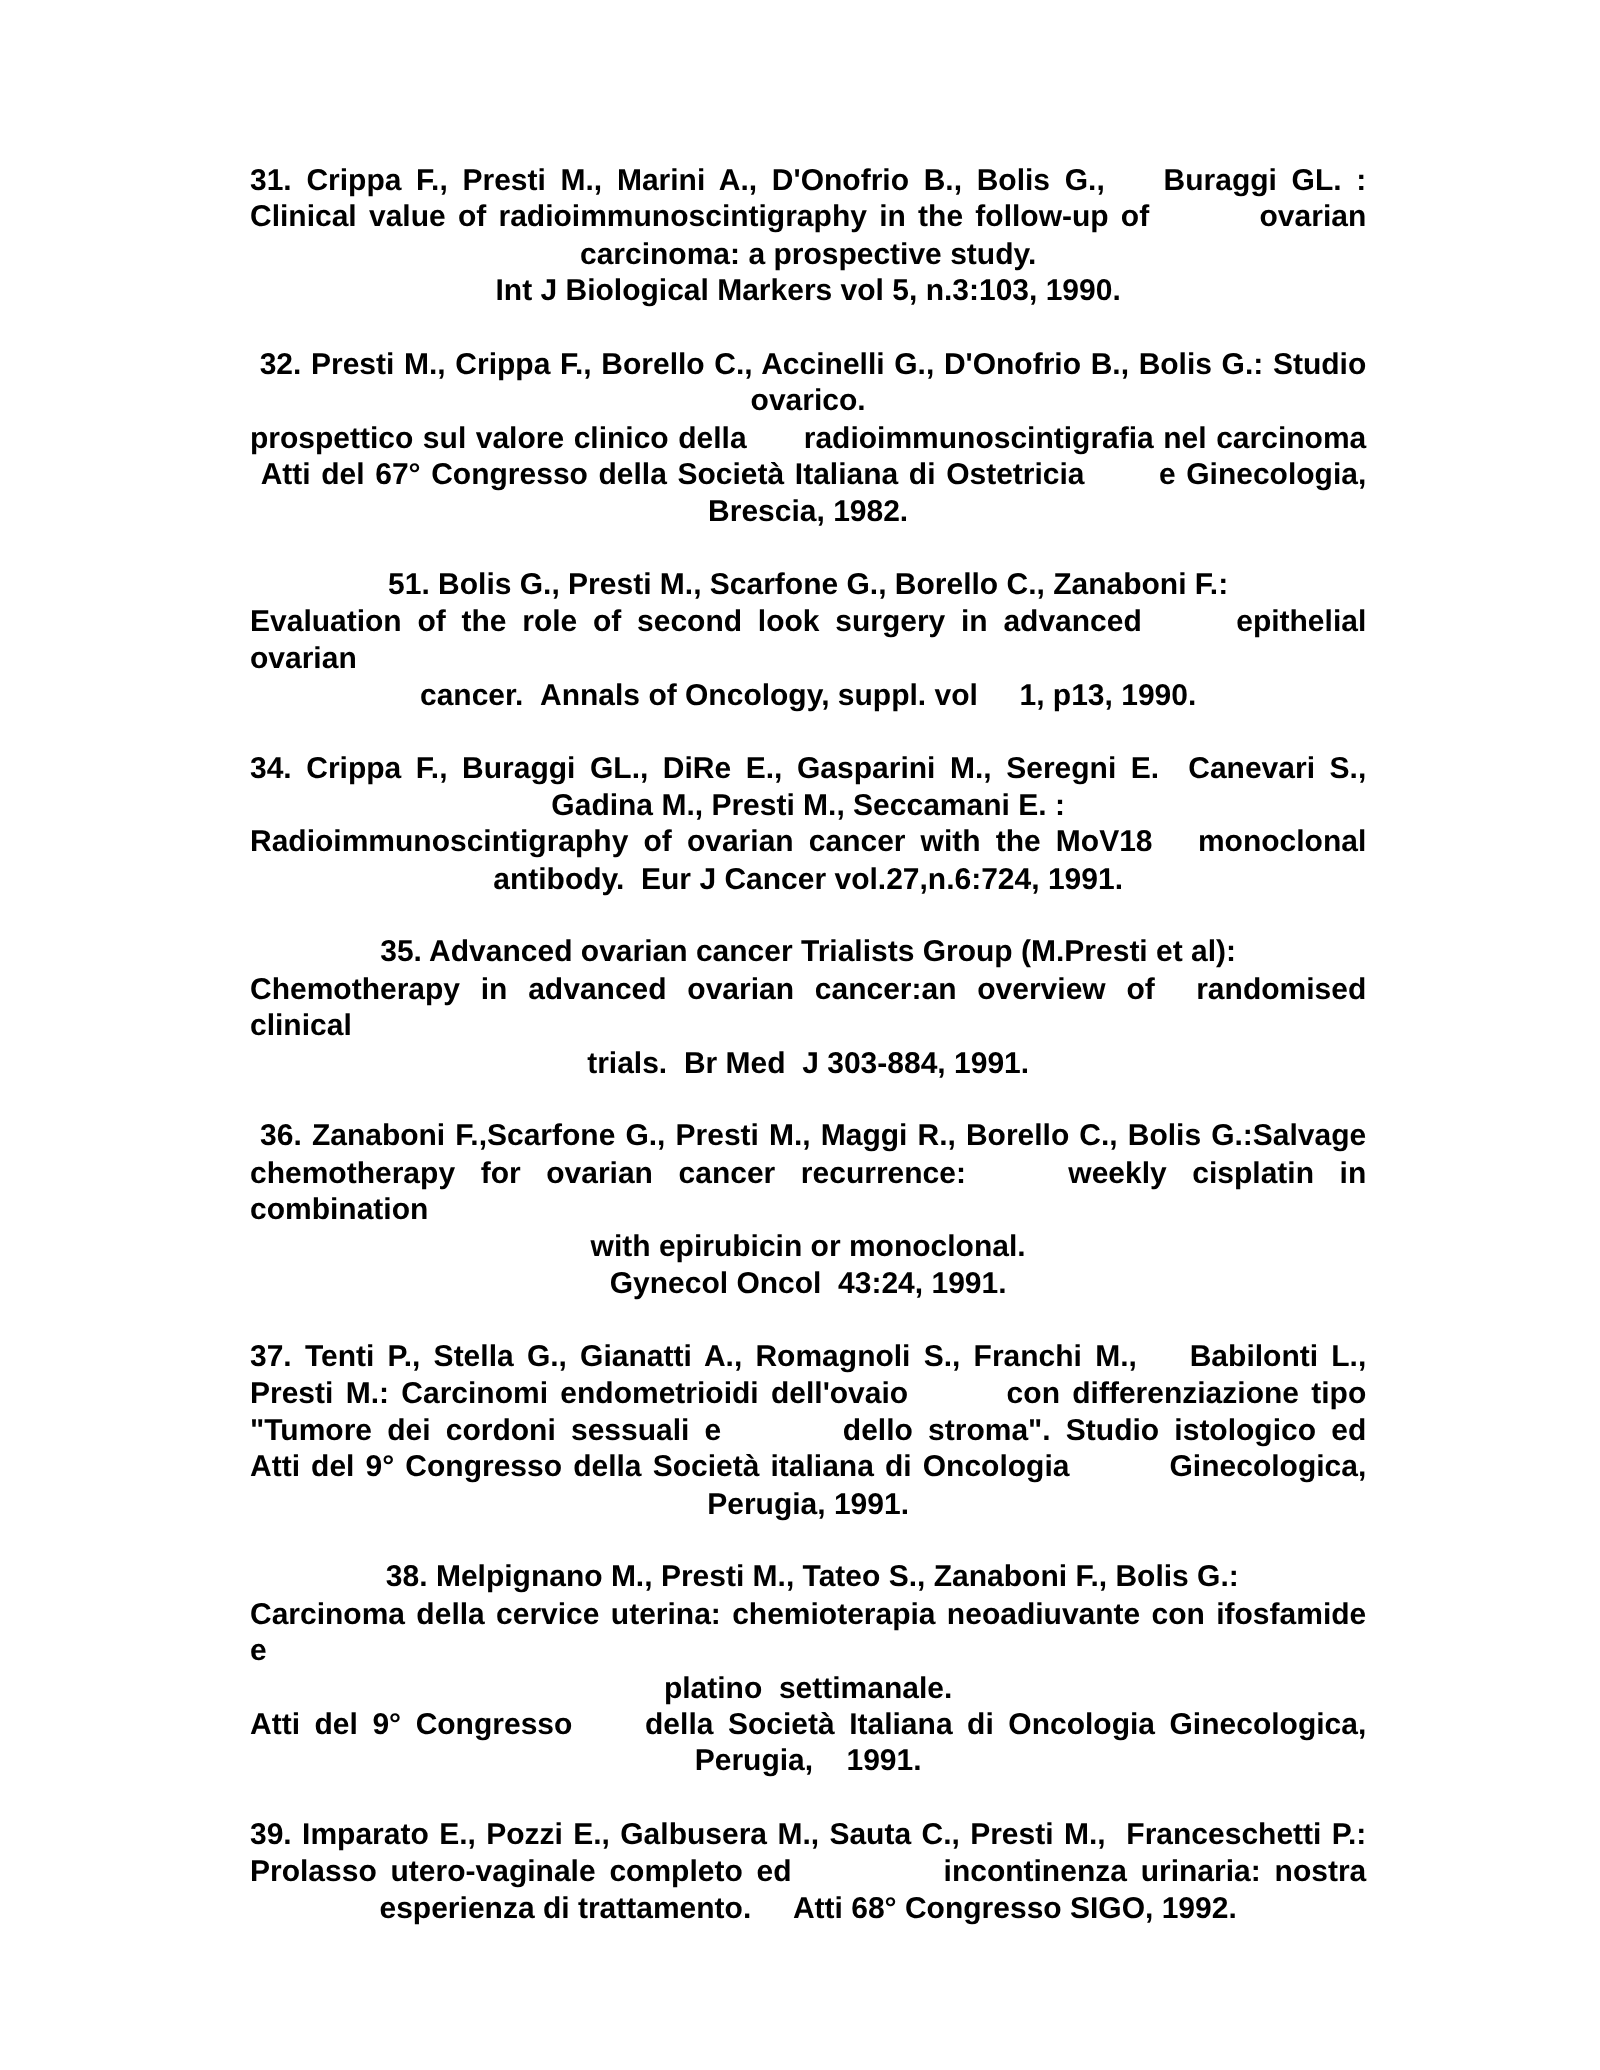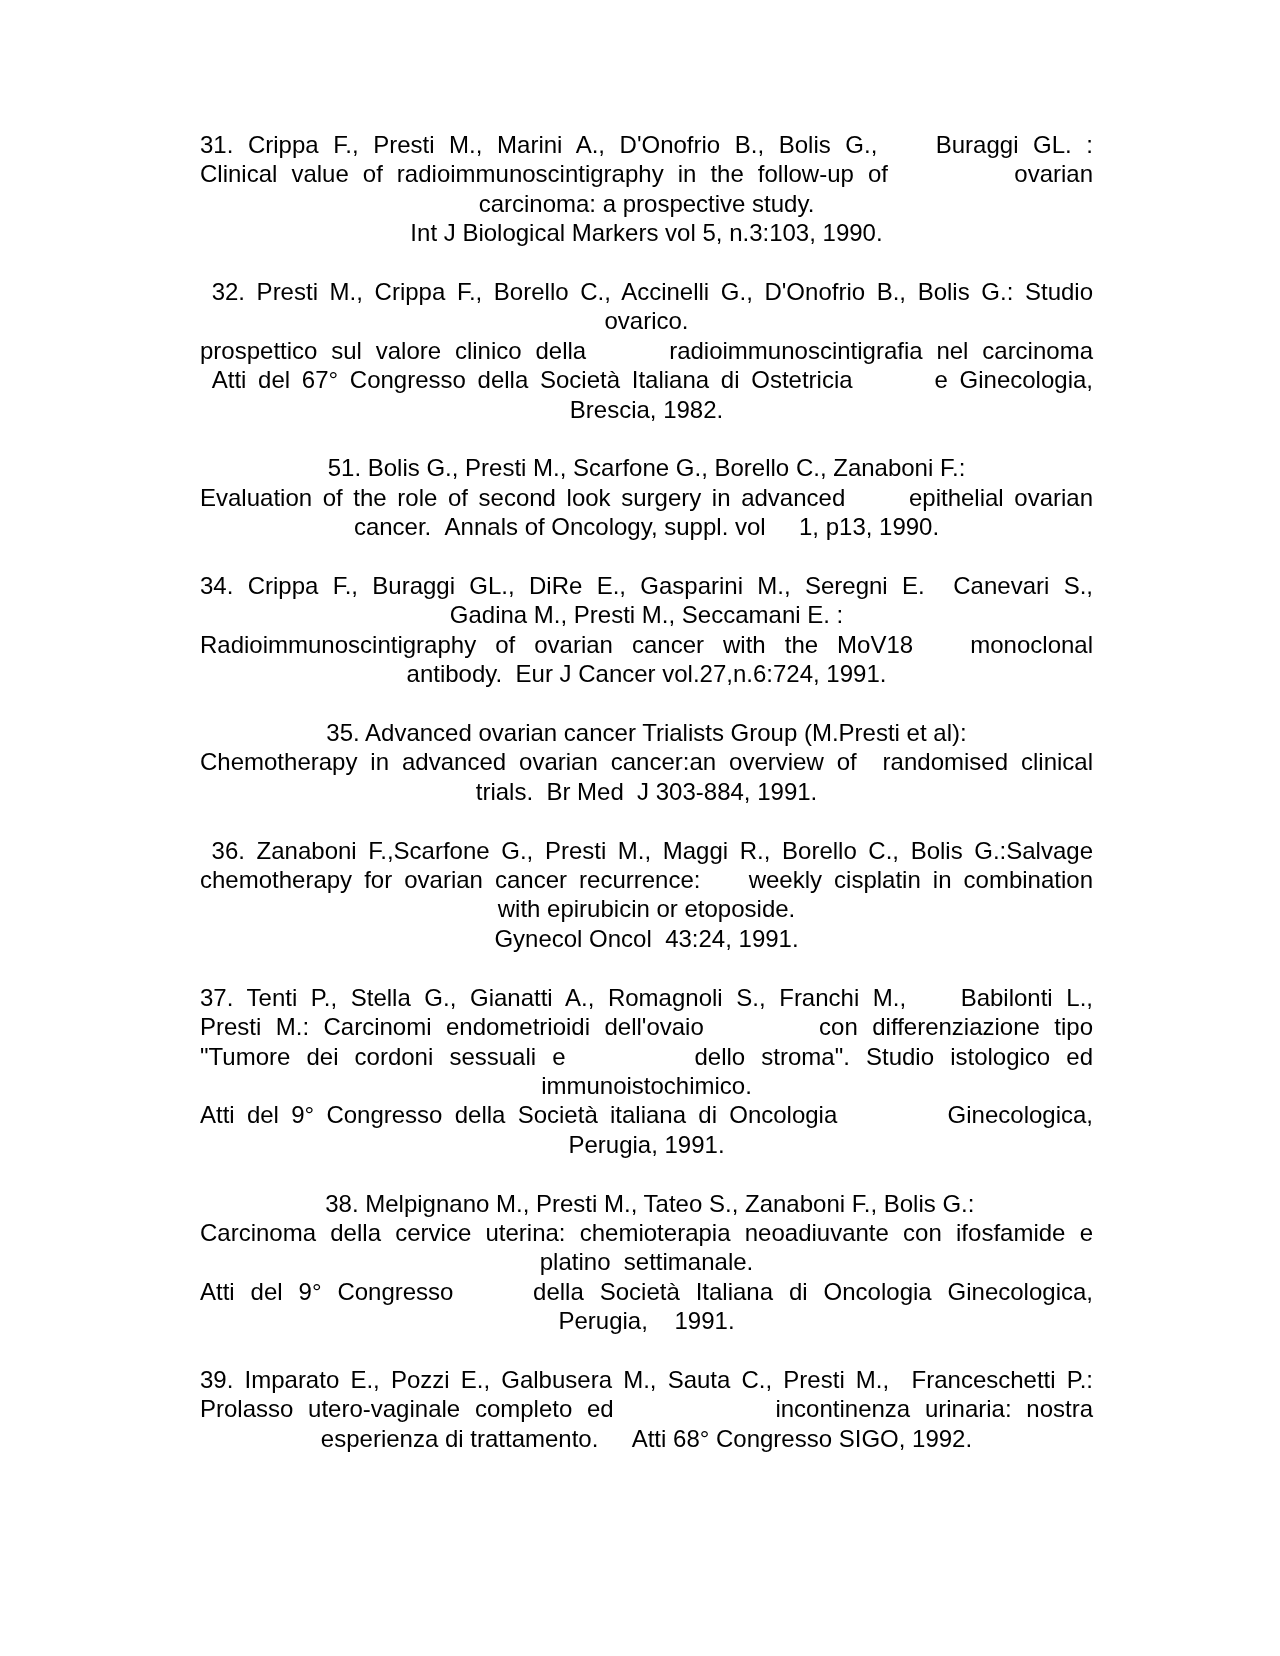--- a/index.html
+++ b/index.html
@@ -13,20 +13,21 @@
     font-family: "Liberation Sans", "DejaVu Sans", sans-serif;
     color: #000000;
     -webkit-font-smoothing: antialiased;
   }
   .page {
     box-sizing: border-box;
     width: 1280px;
     height: 1656px;
     padding: 130px 187px 0 200px;
     overflow: hidden;
+    font-weight: bold;
   }
   .references {
     width: 893px;
   }
   .entry {
     margin: 0 0 29.4px 0;
   }
   .line {
     font-size: 24px;
     line-height: 29.4px;
@@ -68,28 +69,27 @@
         <div class="line">antibody.&nbsp;&nbsp;Eur J Cancer vol.27,n.6:724, 1991.</div>
       </div>
       <div class="entry">
         <div class="line">35. Advanced ovarian cancer Trialists Group (M.Presti et al):</div>
         <div class="line j">Chemotherapy in advanced ovarian cancer:an overview of&nbsp;&nbsp;randomised clinical</div>
         <div class="line">trials.&nbsp;&nbsp;Br Med&nbsp;&nbsp;J 303-884, 1991.</div>
       </div>
       <div class="entry">
         <div class="line j">&nbsp;36. Zanaboni F.,Scarfone G., Presti M., Maggi R., Borello C., Bolis G.:Salvage</div>
         <div class="line j">chemotherapy for ovarian cancer recurrence:&nbsp;&nbsp;&nbsp;&nbsp;weekly cisplatin in combination</div>
-        <div class="line">with epirubicin or etoposide.</div>
+        <div class="line">with epirubicin or monoclonal.</div>
         <div class="line">Gynecol Oncol&nbsp;&nbsp;43:24, 1991.</div>
       </div>
       <div class="entry">
         <div class="line j">37. Tenti P., Stella G., Gianatti A., Romagnoli S., Franchi M.,&nbsp;&nbsp;&nbsp;&nbsp;Babilonti L.,</div>
         <div class="line j">Presti M.: Carcinomi endometrioidi dell'ovaio&nbsp;&nbsp;&nbsp;&nbsp;&nbsp;&nbsp;&nbsp;&nbsp;con differenziazione tipo</div>
         <div class="line j">"Tumore dei cordoni sessuali e&nbsp;&nbsp;&nbsp;&nbsp;&nbsp;&nbsp;&nbsp;&nbsp;dello stroma". Studio istologico ed</div>
-        <div class="line">immunoistochimico.</div>
         <div class="line j">Atti del 9° Congresso della Società italiana di Oncologia&nbsp;&nbsp;&nbsp;&nbsp;&nbsp;&nbsp;&nbsp;&nbsp;&nbsp;Ginecologica,</div>
         <div class="line">Perugia, 1991.</div>
       </div>
       <div class="entry">
         <div class="line">&nbsp;38. Melpignano M., Presti M., Tateo S., Zanaboni F., Bolis G.:</div>
         <div class="line j">Carcinoma della cervice uterina: chemioterapia neoadiuvante con ifosfamide e</div>
         <div class="line">platino&nbsp;&nbsp;settimanale.</div>
         <div class="line j">Atti del 9° Congresso&nbsp;&nbsp;&nbsp;&nbsp;&nbsp;della Società Italiana di Oncologia Ginecologica,</div>
         <div class="line">Perugia,&nbsp;&nbsp;&nbsp;&nbsp;1991.</div>
       </div>

